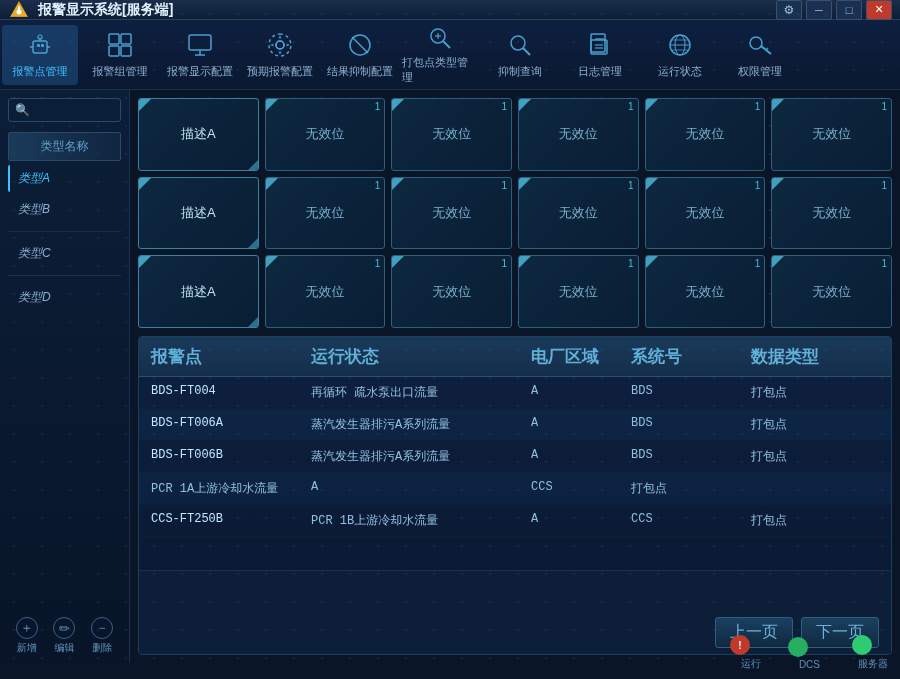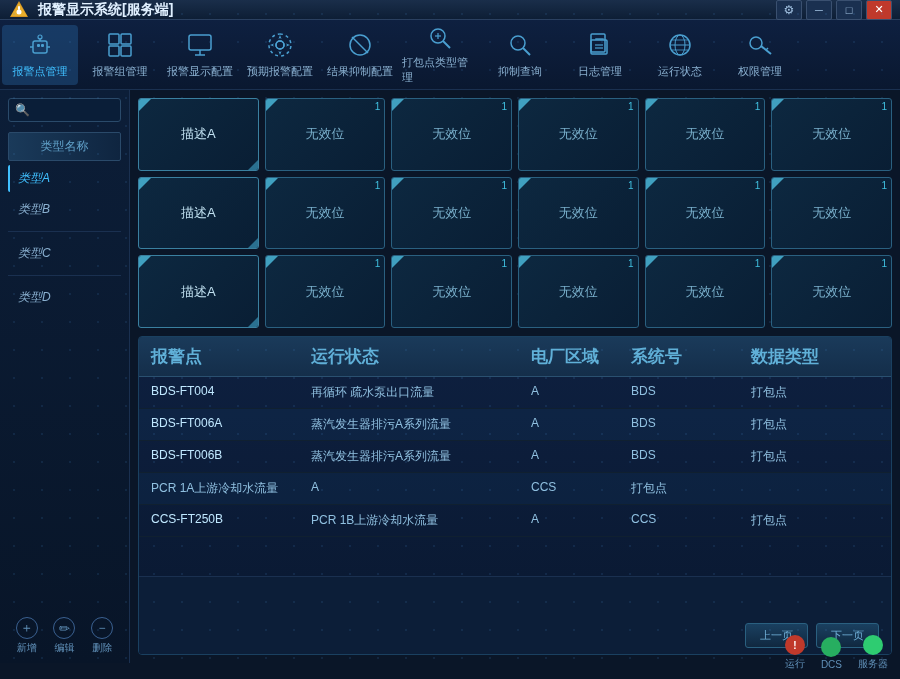--- a/index.html
+++ b/index.html
@@ -265,20 +265,21 @@
       flex: 1;
       overflow: hidden;
     }
     .table-row {
       display: grid;
       grid-template-columns: 160px 220px 100px 120px 100px;
       padding: 7px 12px;
       border-bottom: 1px solid #102030;
       font-size: 12px;
       color: #90c0e0;
+      font-family: Liberation Mono, monospace;
     }
     .table-row:nth-child(even) {
       background: rgba(20,60,100,0.2);
     }
     .table-cell {
       color: #90c0e0;
     }
     .table-cell.highlight { color: #c0e8ff; }
 
     
@@ -289,21 +290,21 @@
       padding: 6px 12px;
       gap: 8px;
       background: #0c1e38;
       border-top: 1px solid #1a3050;
     }
     .page-btn {
       padding: 4px 14px;
       background: linear-gradient(180deg, #1a4060 0%, #102840 100%);
       border: 1px solid #2a6080;
       color: #70b0d8;
-      font-size: 11px;
+      font-size: 16px;
       border-radius: 3px;
       cursor: pointer;
       margin-top: 40px;
     }
 
     
     .status-bar {
       position: absolute;
       bottom: 8px;
       right: 12px;
@@ -326,20 +327,21 @@
       justify-content: center;
       font-size: 10px;
       font-weight: bold;
     }
     .status-dot.warning { background: #c0392b; color: white; }
     .status-dot.ok-green { background: #27ae60; }
     .status-dot.ok-bright { background: #2ecc71; }
     .status-label {
       font-size: 10px;
       color: #6090b8;
+      margin-left: 22px;
     }
 
     
     .bg-dots {
       position: absolute;
       inset: 0;
       pointer-events: none;
       opacity: 0.15;
       background-image: radial-gradient(circle, #4080c0 1px, transparent 1px);
       background-size: 28px 28px;

